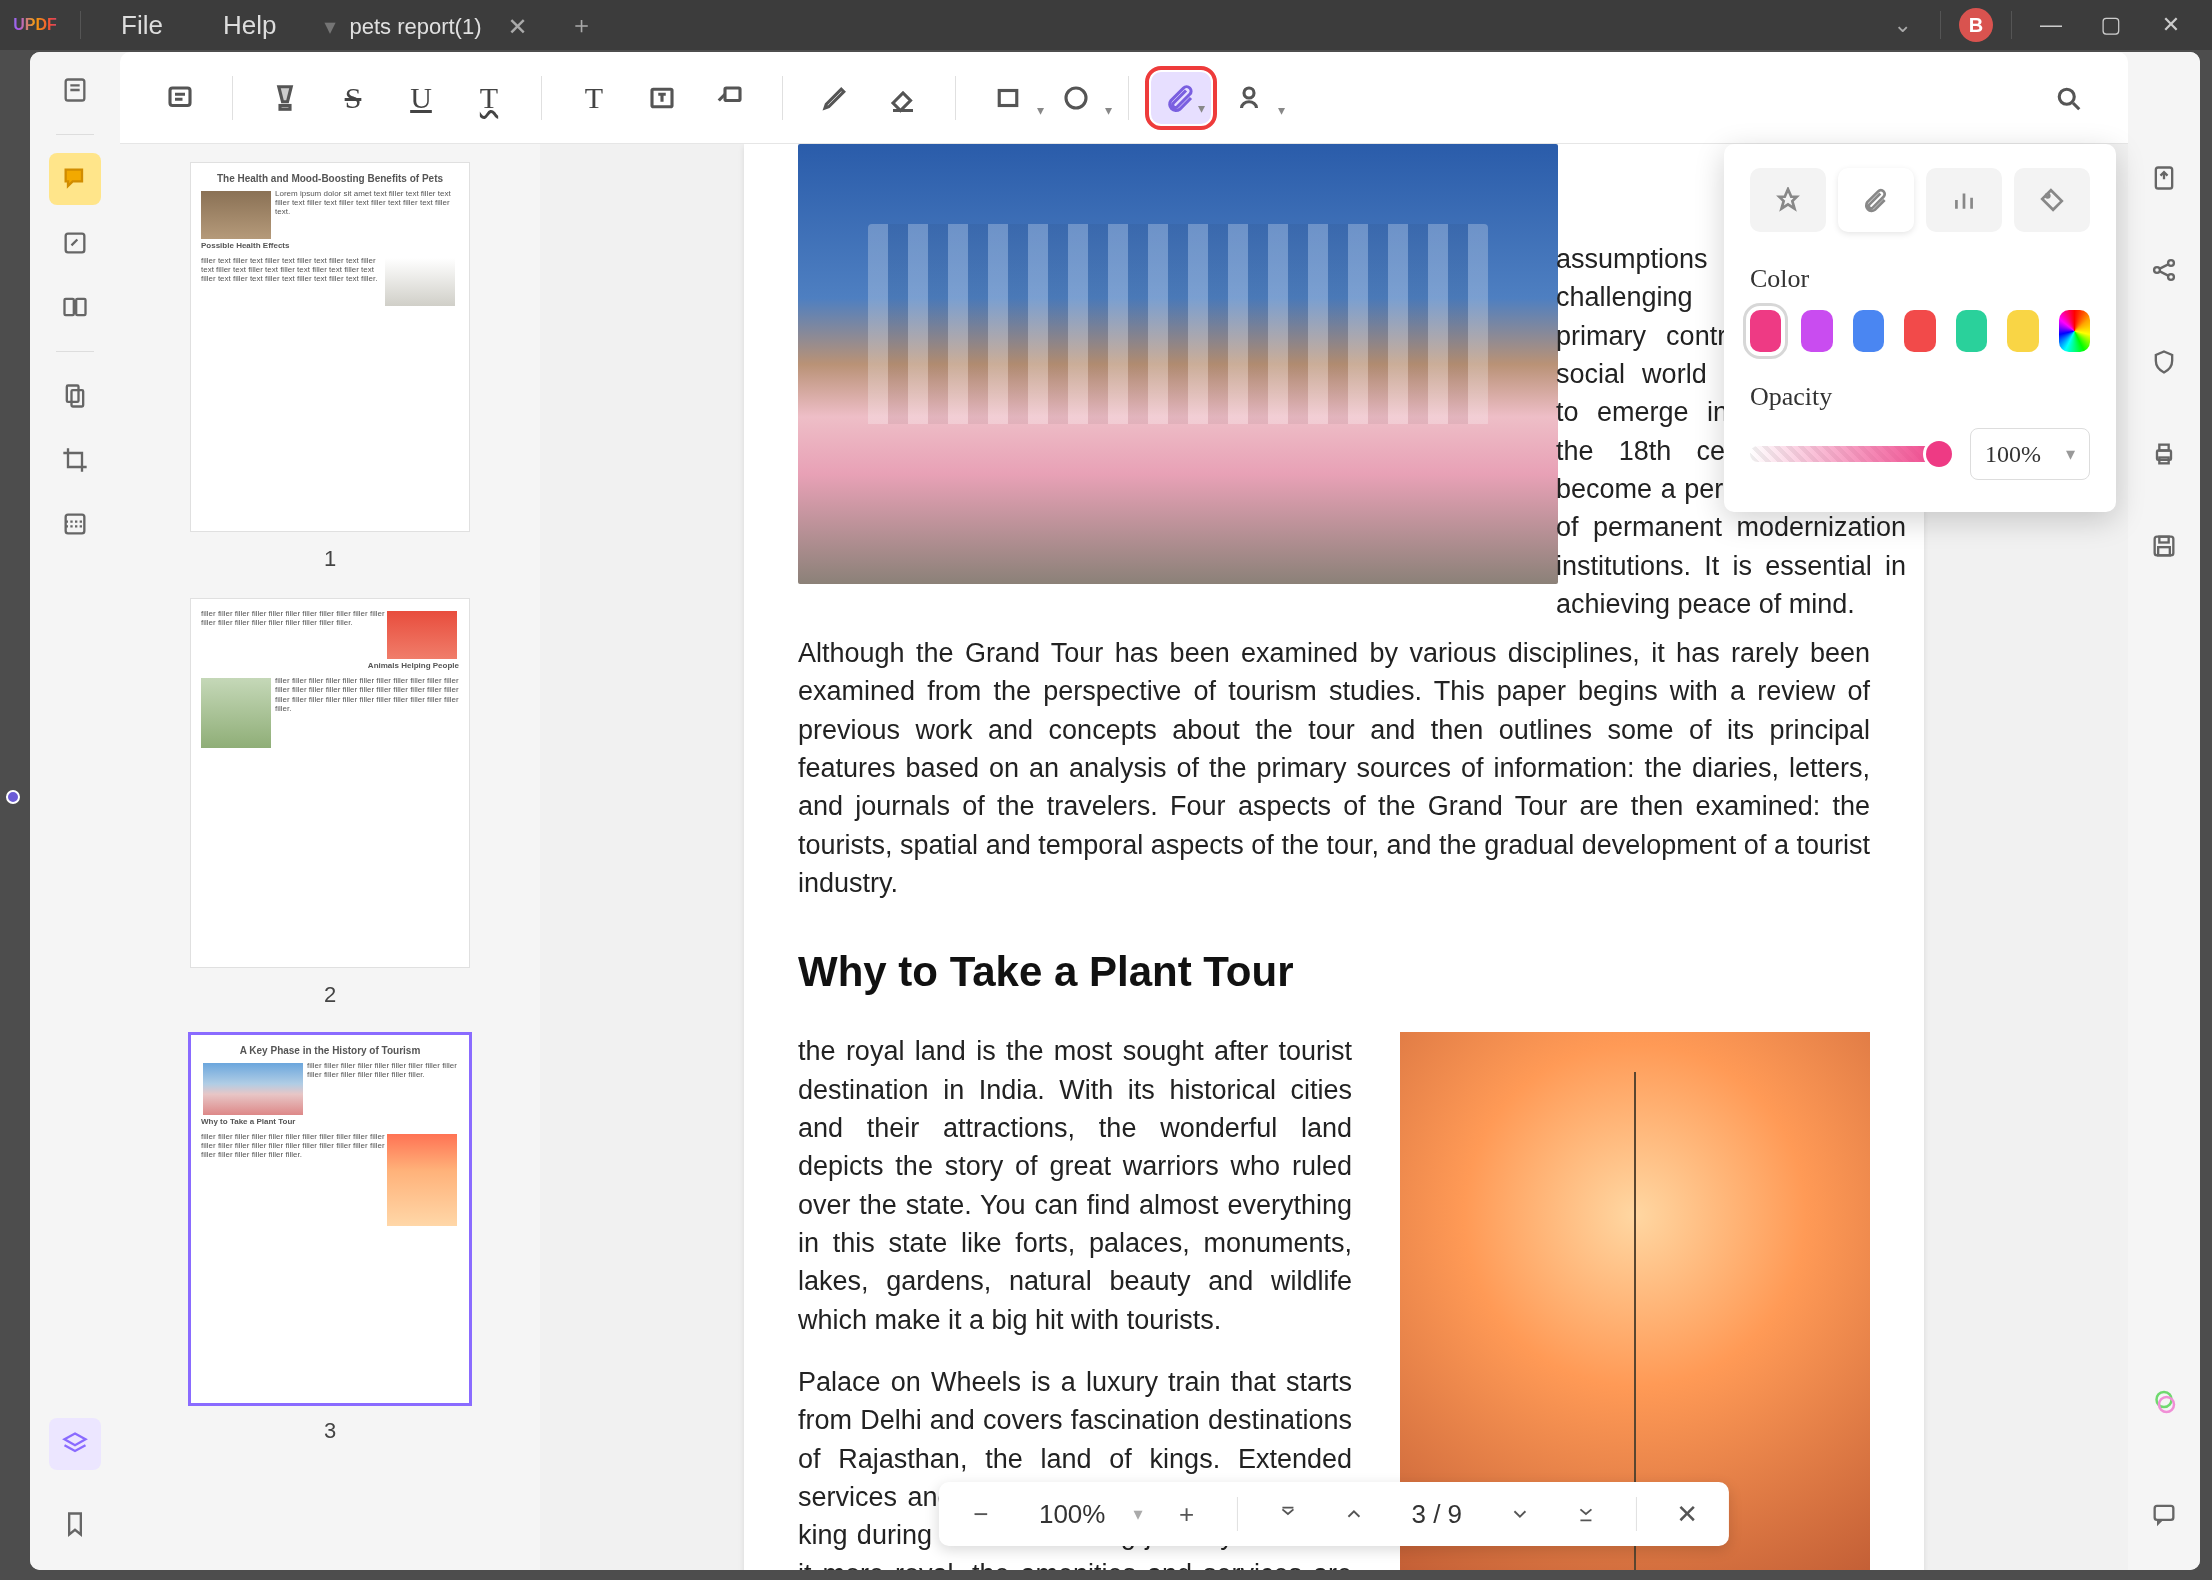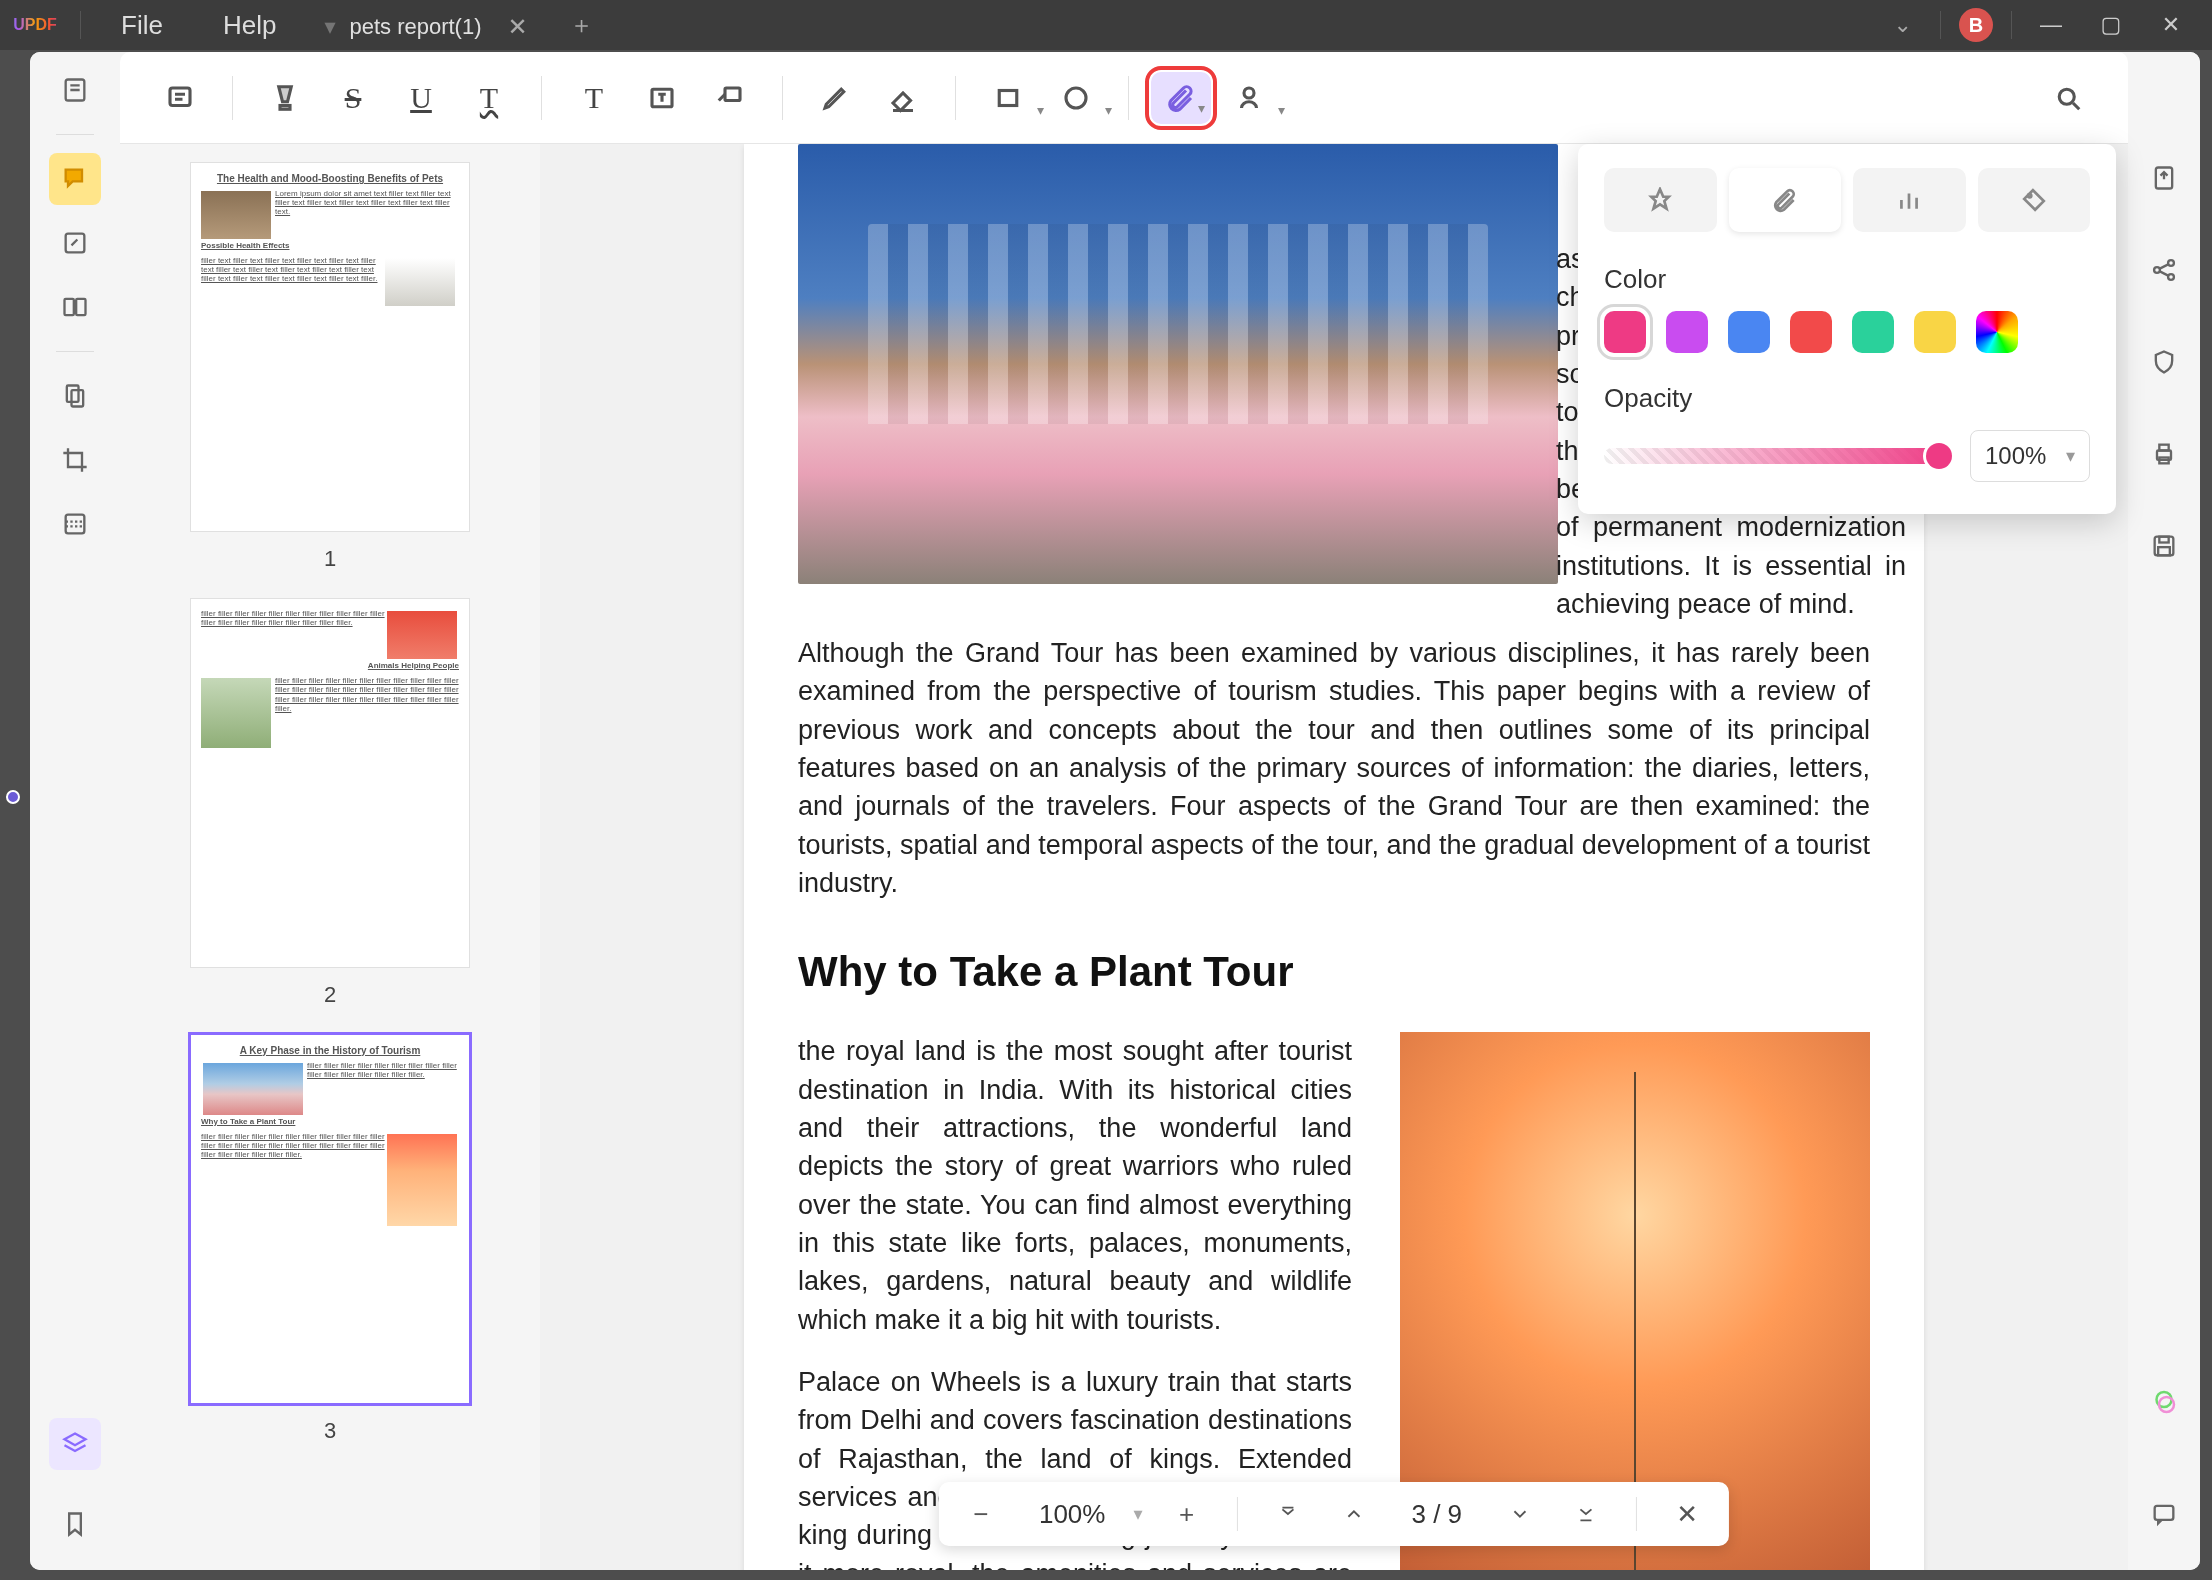--- a/index.html
+++ b/index.html
@@ -69,21 +69,21 @@
 .tb-letter { font-family: Georgia, serif; font-size:30px; color:#444; }
 .underline { text-decoration: underline; }
 .strike { text-decoration: line-through; }
 .wavy { text-decoration: underline wavy; }
 .spacer { flex:1; }
 
 .thumbs {
   position:absolute; left:90px; top:92px; bottom:0; width: 420px; background:#f5f5f5;
   overflow-y:auto; padding: 18px 36px;
 }
-.thumb-page { background:#fff; width: 280px; margin: 0 auto 14px; border:1px solid #e0e0e0; padding:10px; font-size:8px; color:#555; line-height:1.15; position:relative;text-decoration:underline; }
+.thumb-page { background:#fff; width: 280px; margin: 0 auto 14px; border:1px solid #e0e0e0; padding:10px; font-size:8px; color:#555; line-height:1.15; position:relative; }
 .thumb-page.selected { outline: 3px solid #8a6bff; outline-offset:-1px; }
 .thumb-num { text-align:center; color:#444; font-size:22px; margin-bottom: 26px; }
 .thumb-img { background:linear-gradient(#6ba6dd,#b0cde5 40%,#e8c6c6 60%,#d88 100%); width:70px; height:48px; float:right; margin:2px; }
 .thumb-img2 { background:linear-gradient(#ff7354,#ffb27a 40%,#ffd7a8 100%); width:70px; height:92px; float:right; margin:2px; }
 .thumb-img3 { background:linear-gradient(#8a7155,#b59a7a); width:70px; height:48px; float:left; margin:2px 4px 2px 0; }
 .thumb-img4 { background:linear-gradient(#e84d3d,#f07d6a); width:70px; height:48px; float:right; margin:2px; }
 .thumb-img5 { background:linear-gradient(#c5d8b8,#8fae77); width:70px; height:70px; float:left; margin:2px 4px 2px 0; }
 .th-title { font-weight:700; font-size:10px; text-align:center; margin-bottom:4px; }
 
 .content {
@@ -118,23 +118,24 @@
   background: conic-gradient(from 0deg at 50% 100%, transparent 0 170deg, rgba(80,60,40,0.7) 170deg 190deg, transparent 190deg);
   clip-path: polygon(48% 2%, 52% 2%, 75% 100%, 25% 100%);
 }
 .side-text {
   position:absolute; right: 18px; top: 96px; width: 350px; font-size:27px; color:#222;
   line-height:1.42; text-align:justify; overflow:hidden; height:380px;
 }
 
 
 .popout {
-  position:absolute; top: 92px; right: 84px; width: 538px; background:#fff; border-radius: 10px;
+  position:absolute; top: 92px; right: 84px; width: 392px; background:#fff; border-radius: 10px;
   box-shadow: 0 8px 30px rgba(0,0,0,0.18); padding: 24px 26px 32px;
   z-index: 50;
+  font-family: Liberation Serif, serif;
 }
 .popout-tabs { display:flex; gap: 12px; margin-bottom: 32px; }
 .pt-tab { flex:1; height: 64px; display:flex; align-items:center; justify-content:center; border-radius:10px; background:#f3f3f3; }
 .pt-tab.active { background:#fff; box-shadow: 0 2px 6px rgba(0,0,0,0.1); }
 .label { font-size: 26px; color:#333; margin-bottom: 16px; }
 .swatches { display:flex; gap: 20px; margin-bottom: 30px; }
 .swatch { width: 42px; height: 42px; border-radius: 10px; }
 .swatch.sel { outline: 3px solid #d7d7d7; outline-offset: 4px; }
 .rainbow { background: conic-gradient(red,orange,yellow,lime,cyan,blue,magenta,red); }
 .op-row { display:flex; align-items:center; gap:18px; }

